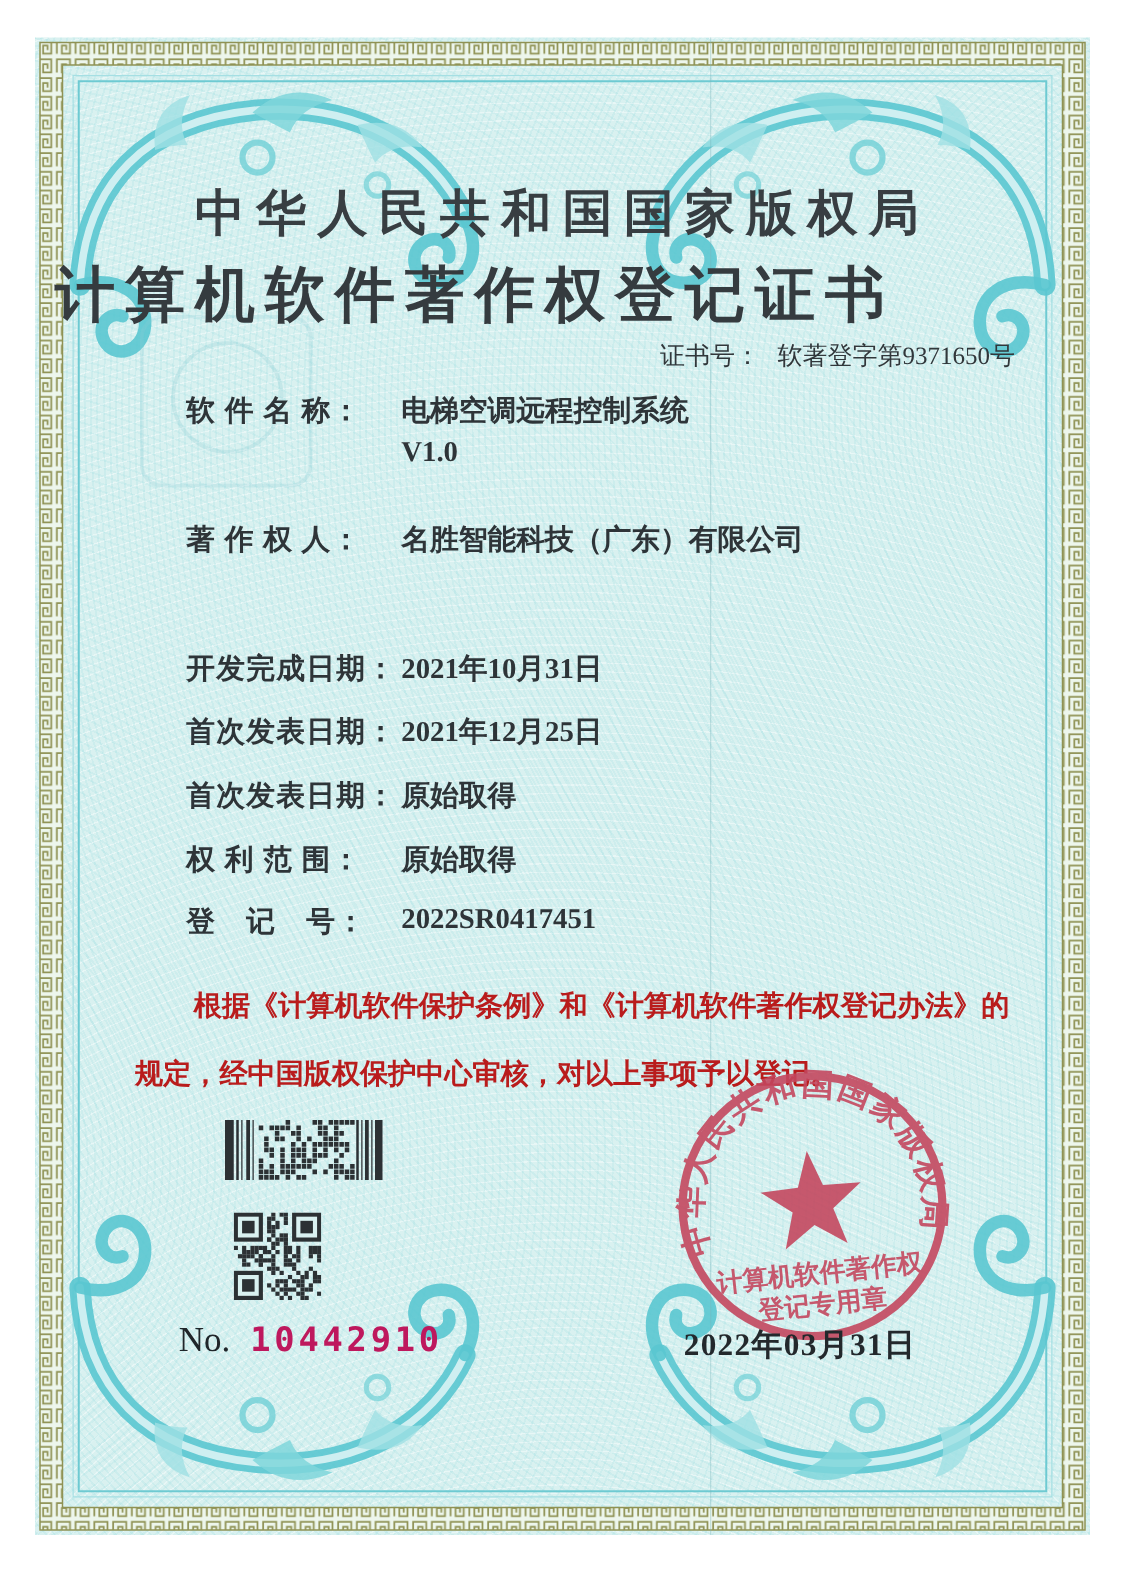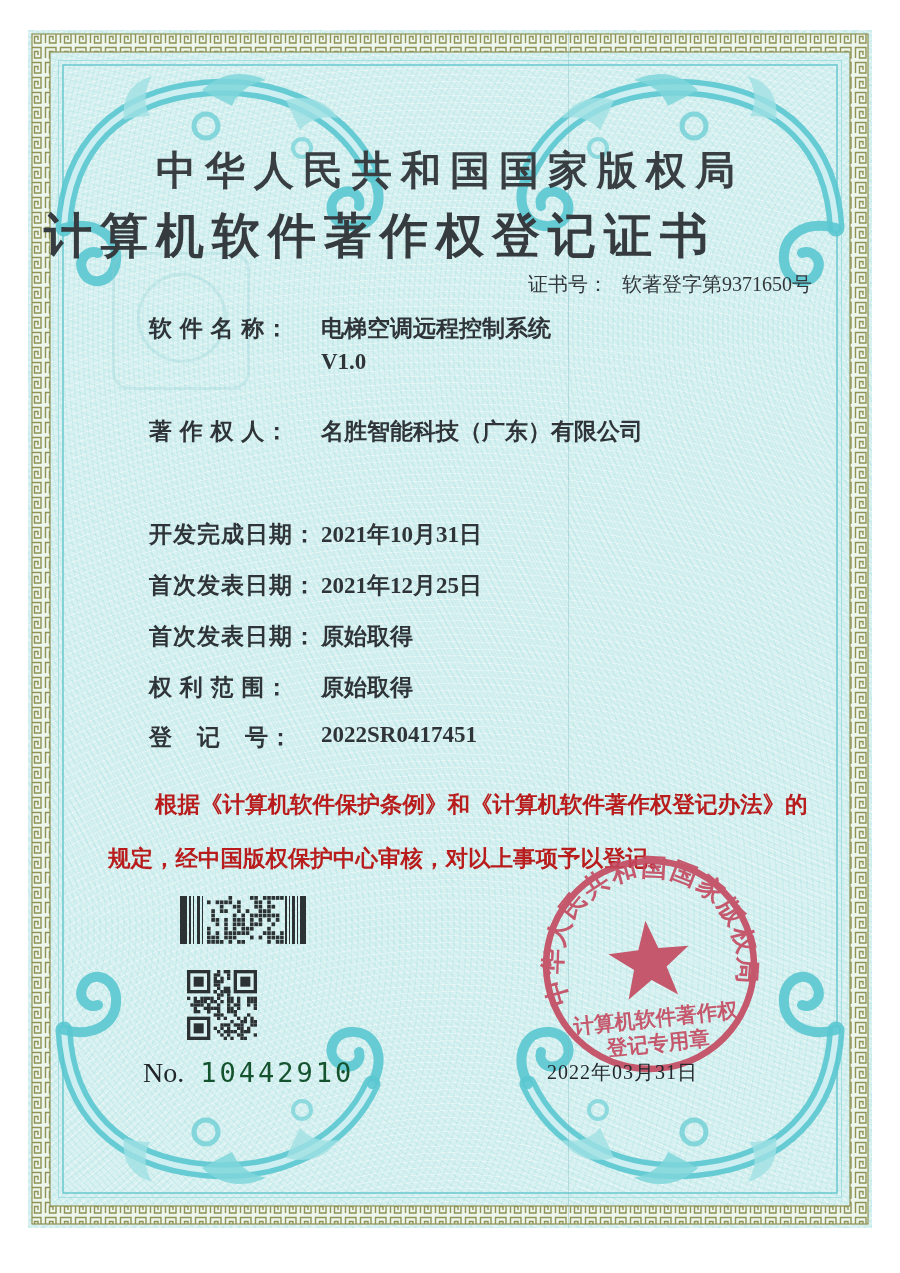--- a/index.html
+++ b/index.html
@@ -37,22 +37,22 @@
              border:3px solid rgba(140,205,212,.45);border-radius:18px;opacity:.55;}
   .watermark .wm-inner{position:absolute;left:22px;top:18px;width:84px;height:84px;
              border:3px solid rgba(140,205,212,.5);border-radius:50%;}
 
   .barcode{position:absolute;left:180px;top:896px;}
   .qrcode{position:absolute;left:187px;top:970px;}
   .seal{position:absolute;left:533px;top:852px;}
 
   .serial{position:absolute;left:143px;top:1057px;font-size:28px;color:#20262a;}
   .serial .num{font-family:"DejaVu Sans Mono","Liberation Mono",monospace;
-               font-size:27px;letter-spacing:3px;color:#14532d;margin-left:16px;font-weight:normal;}
-  .issue-date{position:absolute;left:547px;top:1059px;font-size:20px;font-weight:normal;
+               font-size:27px;letter-spacing:3px;color:#be185d;margin-left:16px;font-weight:bold;}
+  .issue-date{position:absolute;left:547px;top:1059px;font-size:25px;font-weight:bold;
               letter-spacing:1px;color:#23282c;}
 </style>
 </head>
 <body>
 
 <div class="page">
 
   <div class="cert">
 
     <svg class="frame-svg" width="844" height="1198" viewBox="0 0 844 1198">

